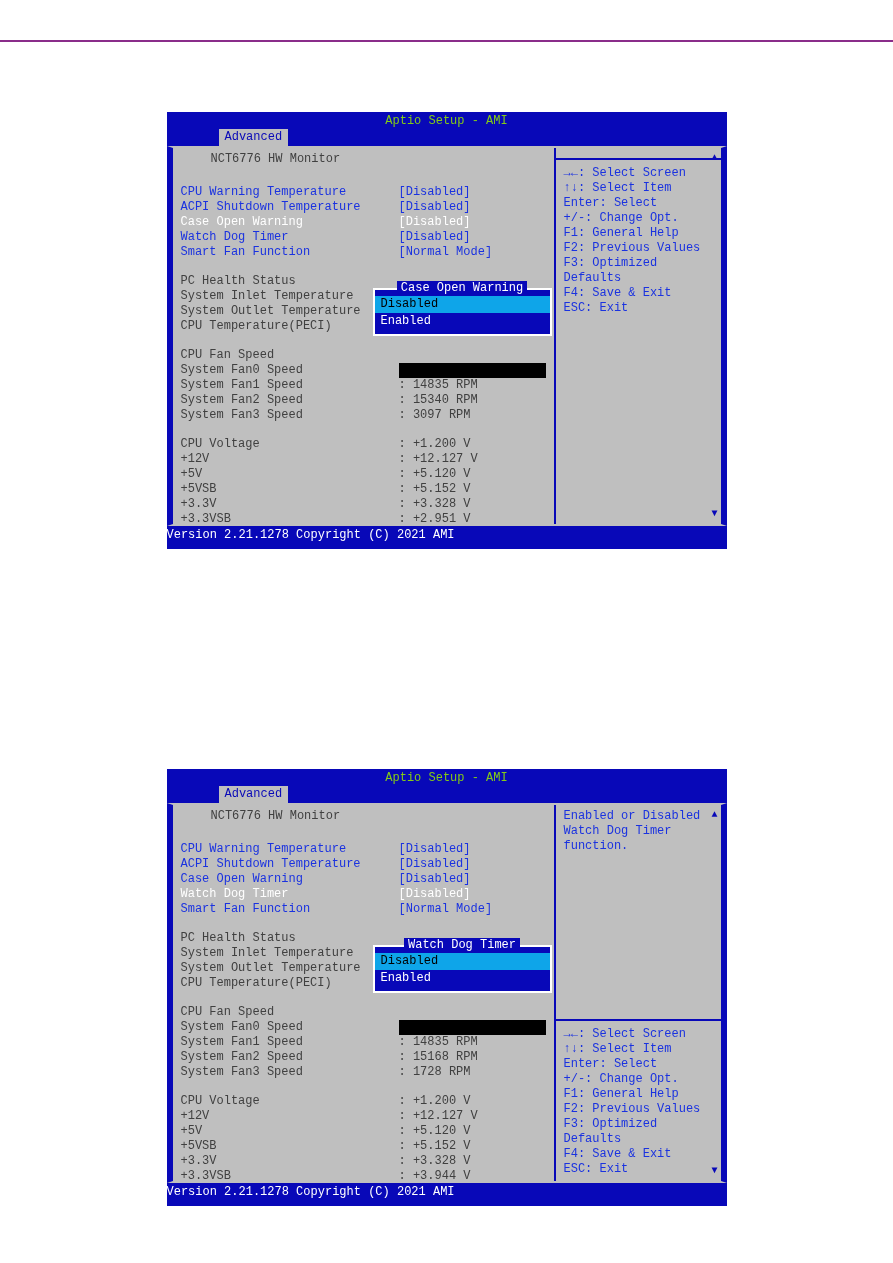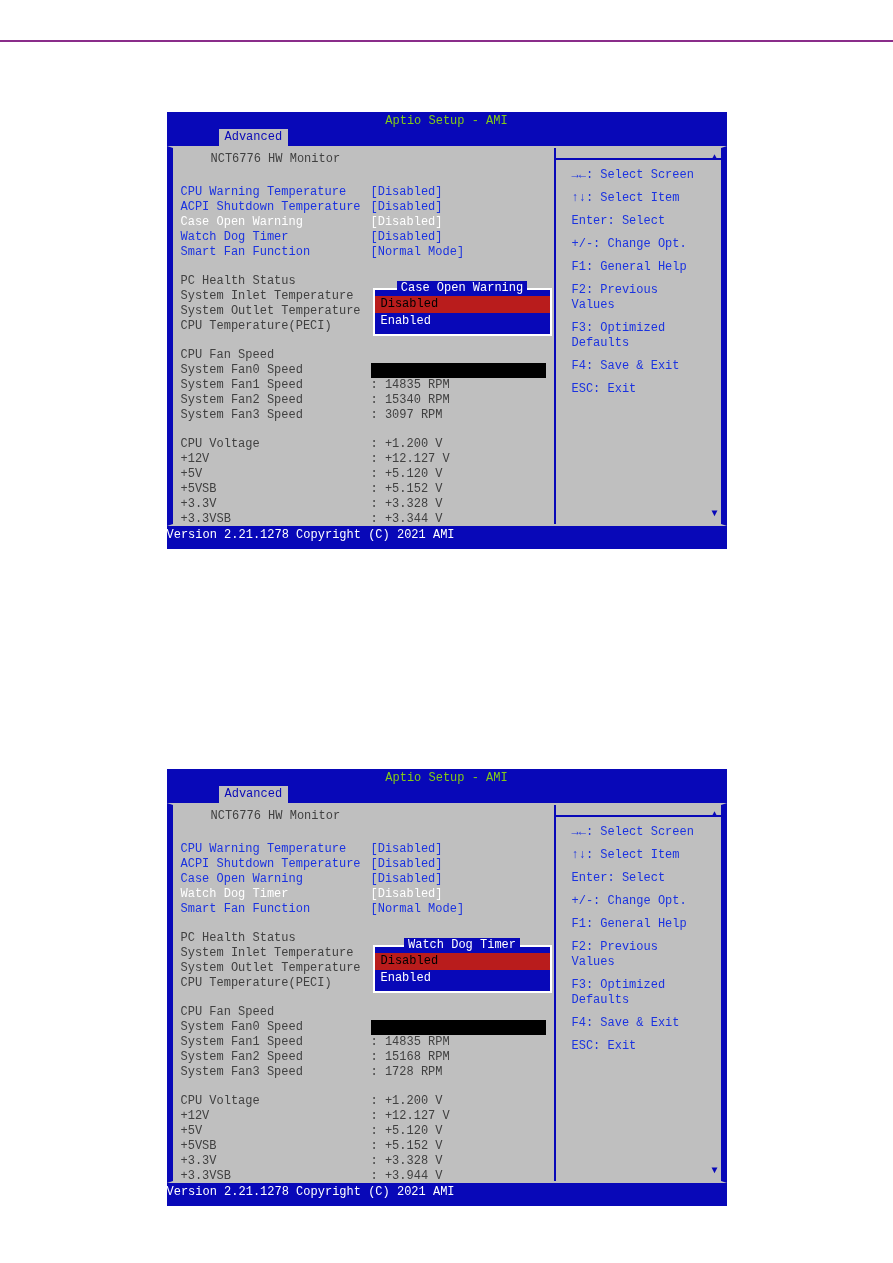--- a/index.html
+++ b/index.html
@@ -68,21 +68,21 @@
     justify-content: space-between;
   }
   .divider-line {
     border-top: 2px solid #0808b8;
     margin: 6px -8px;
   }
   .row {
     display: flex;
   }
   .row .label { flex: 0 0 190px; }
-  .row .value { flex: 1; }
+  .row .value { flex: 1; margin-left: 28px; }
   .txt-gray  { color: #404040; }
   .txt-blue  { color: #1a32e0; justify-content: space-between; }
   .txt-white { color: #ffffff; }
   .txt-blackbg {
     background: #000;
     color: #404040;
   }
   .heading { color: #404040; margin-bottom: 4px; margin-left: 30px; }
   .blankline { height: 14px; }
   .popup {
@@ -103,30 +103,30 @@
   }
   .popup .ptitle span {
     background: #0808b8;
     padding: 0 4px;
   }
   .popup .popt {
     padding: 1px 6px;
     color: #fff;
   }
   .popup .popt.selected {
-    background: #b91c1c;
+    background: #0ea5e9;
     color: #000;
   }
   .footer {
     text-align: left;
     color: #fff;
     background: #0808b8;
     padding: 2px 0 6px 0;
   }
-  .help-list div { margin: 8px; }
+  .help-list div { margin: 0; }
   .scroll-triangle {
     color: #0808b8;
     font-size: 10px;
   }
   .arrow-col {
     position: absolute;
     right: 0;
     top: 0;
     bottom: 0;
     width: 12px;
@@ -231,21 +231,21 @@
       <div class="row txt-gray">
           <span class="label">+5VSB</span>
           <span class="value">: +5.152 V</span>
         </div>
       <div class="row txt-gray">
           <span class="label">+3.3V</span>
           <span class="value">: +3.328 V</span>
         </div>
       <div class="row txt-gray">
           <span class="label">+3.3VSB</span>
-          <span class="value">: +3.344 V</span>
+          <span class="value">: +2.951 V</span>
         </div>
 
       <div class="popup" style="top:140px">
         <div class="ptitle"><span>Case Open Warning</span></div>
         <div class="popt selected">Disabled</div>
         <div class="popt">Enabled</div>
       </div>
     </div>
 
     <div class="right-pane">
@@ -375,20 +375,21 @@
         <div class="popt selected">Disabled</div>
         <div class="popt">Enabled</div>
       </div>
     </div>
 
     <div class="right-pane">
       <div class="arrow-col">
         <span class="scroll-triangle">▲</span>
         <span class="scroll-triangle">▼</span>
       </div>
+      <div>Enabled or Disabled Watch Dog Timer function.</div>
       <div>
         <div class="divider-line"></div>
         <div class="help-list">
           <div>→←: Select Screen</div>
           <div>↑↓: Select Item</div>
           <div>Enter: Select</div>
           <div>+/-: Change Opt.</div>
           <div>F1: General Help</div>
           <div>F2: Previous Values</div>
           <div>F3: Optimized Defaults</div>

